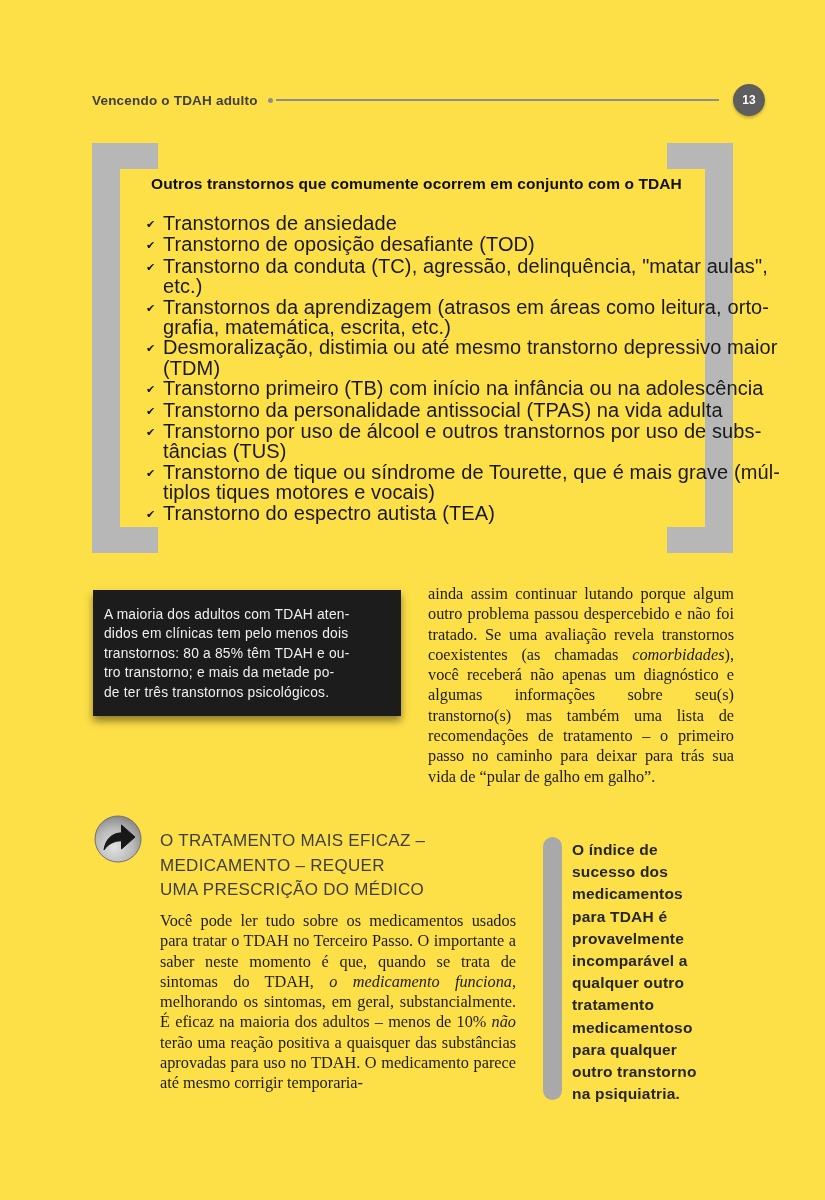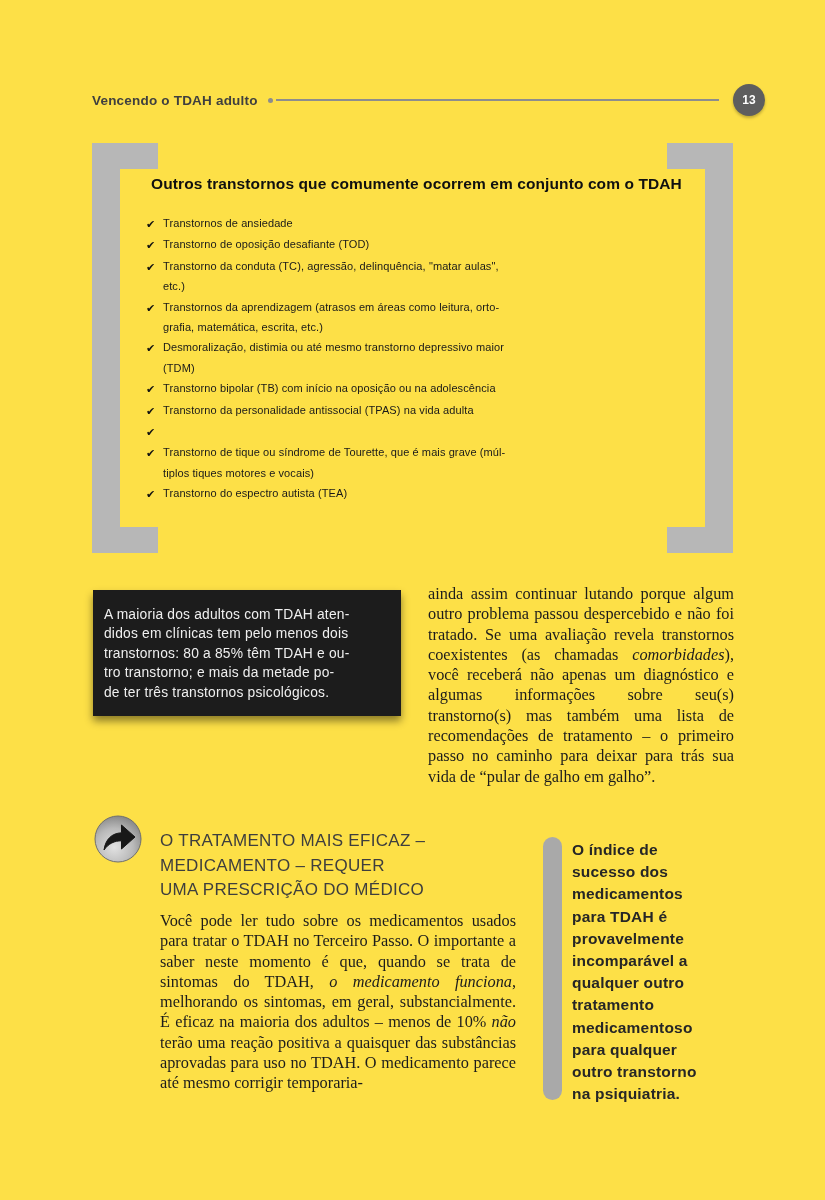--- a/index.html
+++ b/index.html
@@ -39,21 +39,21 @@
     text-align:center; font-size:15.5px; font-weight:bold; color:#101010;
     letter-spacing:0.1px;
   }
   .check-list { position:absolute; left:54px; top:70px; right:24px; }
   .li { display:flex; align-items:flex-start; }
   .chk {
     flex:0 0 17px; font-size:11px; color:#111; line-height:20.4px;
     padding-top:1px;
   }
   .li-text {
-    font-size:11px; color:#191919; line-height:20.4px;
+    font-size:20px; color:#191919; line-height:20.4px;
     white-space:pre; letter-spacing:0.1px;
   }
 
   
   .black-box {
     position:absolute; left:93px; top:590px; width:308px;
     background:#1c1c1c; color:#efefef;
     padding:15px 14px 14px 11px;
     font-size:13.8px; line-height:19.4px; letter-spacing:0.2px;
     white-space:pre-line;
@@ -130,28 +130,30 @@
         <span class="li-text">Transtornos da aprendizagem (atrasos em áreas como leitura, orto-
 grafia, matemática, escrita, etc.)</span>
       </div>
       <div class="li">
         <span class="chk">✔</span>
         <span class="li-text">Desmoralização, distimia ou até mesmo transtorno depressivo maior
 (TDM)</span>
       </div>
       <div class="li">
         <span class="chk">✔</span>
-        <span class="li-text">Transtorno bipolar (TB) com início na oposição ou na adolescência</span>
+        <span class="li-text">Transtorno primeiro (TB) com início na infância ou na adolescência</span>
       </div>
       <div class="li">
         <span class="chk">✔</span>
         <span class="li-text">Transtorno da personalidade antissocial (TPAS) na vida adulta</span>
       </div>
       <div class="li">
         <span class="chk">✔</span>
+        <span class="li-text">Transtorno por uso de álcool e outros transtornos por uso de subs-
+tâncias (TUS)</span>
       </div>
       <div class="li">
         <span class="chk">✔</span>
         <span class="li-text">Transtorno de tique ou síndrome de Tourette, que é mais grave (múl-
 tiplos tiques motores e vocais)</span>
       </div>
       <div class="li">
         <span class="chk">✔</span>
         <span class="li-text">Transtorno do espectro autista (TEA)</span>
       </div>

